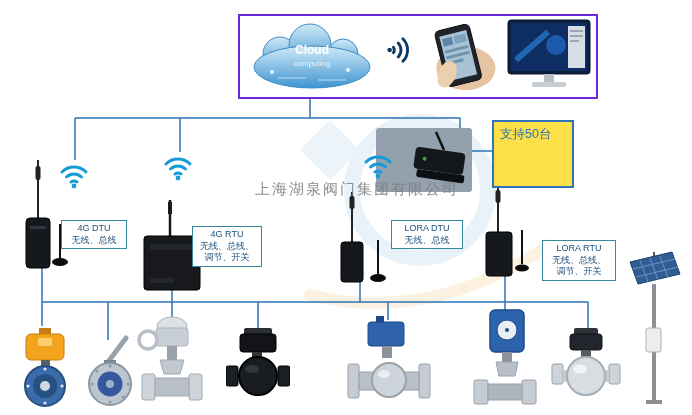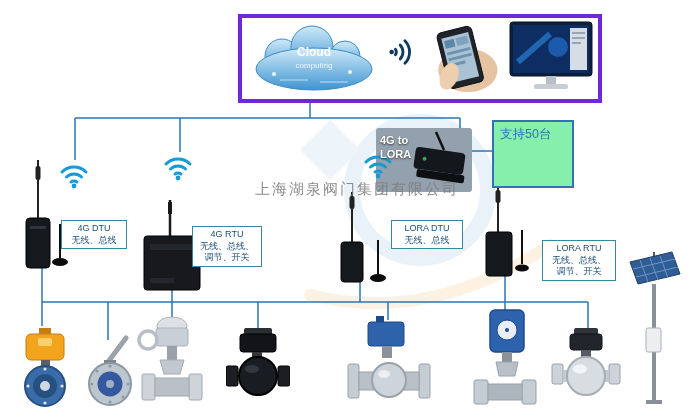--- a/index.html
+++ b/index.html
@@ -2,29 +2,29 @@
 <html><head>
 <meta charset="utf-8">
 <style>
   html,body{margin:0;padding:0;background:#fff;}
   body{font-family:"Liberation Sans","DejaVu Sans",sans-serif;}
   .stage{position:relative;width:692px;height:415px;background:#fff;overflow:hidden;}
   .abs{position:absolute;}
   .layer{position:absolute;left:0;top:0;width:692px;height:415px;pointer-events:none;}
 
   .top-box{position:absolute;left:238px;top:14px;width:356px;height:81px;
-           border:4px solid #6d28d9;background:#fff;z-index:2;}
+           border:2px solid #6d28d9;background:#fff;z-index:2;}
 
   .mod-label{position:absolute;background:#fff;border:1px solid #35879e;
              color:#1b4e79;font-size:9px;line-height:1.3;text-align:center;
              padding:2px 3px;z-index:4;}
   .mod-label span{display:block;white-space:nowrap;}
 
   .capacity-box{position:absolute;left:492px;top:120px;width:66px;height:56px;
-                border:2px solid #2e74b6;background:#86efac;color:#2e74b6;
+                border:2px solid #2e74b6;background:#fde047;color:#2e74b6;
                 font-size:12.5px;line-height:1.4;padding:4px 6px;z-index:4;}
   .capacity-box span{display:block;white-space:nowrap;}
 
   .gateway-photo{position:absolute;left:376px;top:128px;width:96px;height:64px;
                  background:#93a0ad;border-radius:3px;z-index:2;}
   .gateway-label{position:absolute;left:380px;top:134px;width:48px;z-index:5;
                  color:#fff;font-weight:bold;font-size:11px;line-height:1.25;
                  text-shadow:0 1px 2px rgba(0,0,0,.65);}
   .gateway-label span{display:block;}
 
@@ -141,24 +141,20 @@
 
   <div class="gateway-photo">
     <svg width="96" height="64">
       <line x1="60" y1="4" x2="68" y2="22" stroke="#111" stroke-width="2.5"></line>
       <g transform="rotate(8 64 36)">
         <rect x="38" y="22" width="50" height="22" rx="4" fill="#14171c"></rect>
         <rect x="42" y="44" width="48" height="8" rx="2" fill="#0d0f13"></rect>
         <circle cx="48" cy="33" r="2" fill="#2ea84c"></circle>
       </g>
     </svg>
-  </div>
-  <div class="gateway-label">
-    <span>4G to</span>
-    <span>LORA</span>
   </div>
 
   <div class="capacity-box">
     <span>支持50台</span>
   </div>
 
   <svg class="device" style="left:22px;top:158px" width="48" height="130">
     <line x1="16" y1="2" x2="16" y2="60" stroke="#222" stroke-width="2"></line>
     <rect x="13.5" y="8" width="5" height="14" rx="2" fill="#222"></rect>
     <rect x="4" y="60" width="24" height="50" rx="4" fill="#15181c" stroke="#000"></rect>

